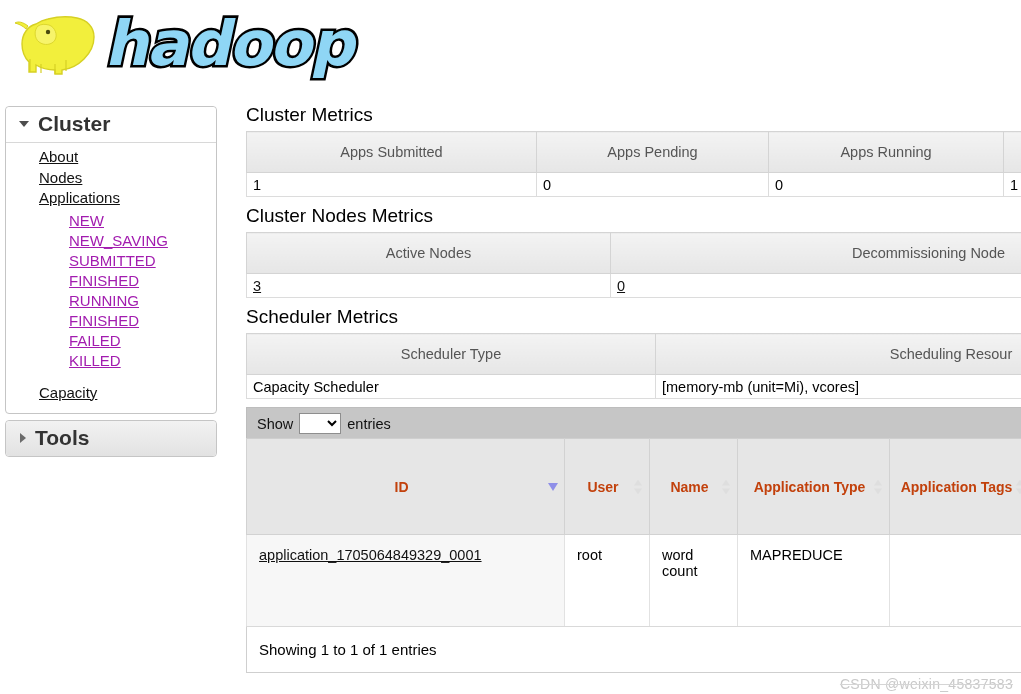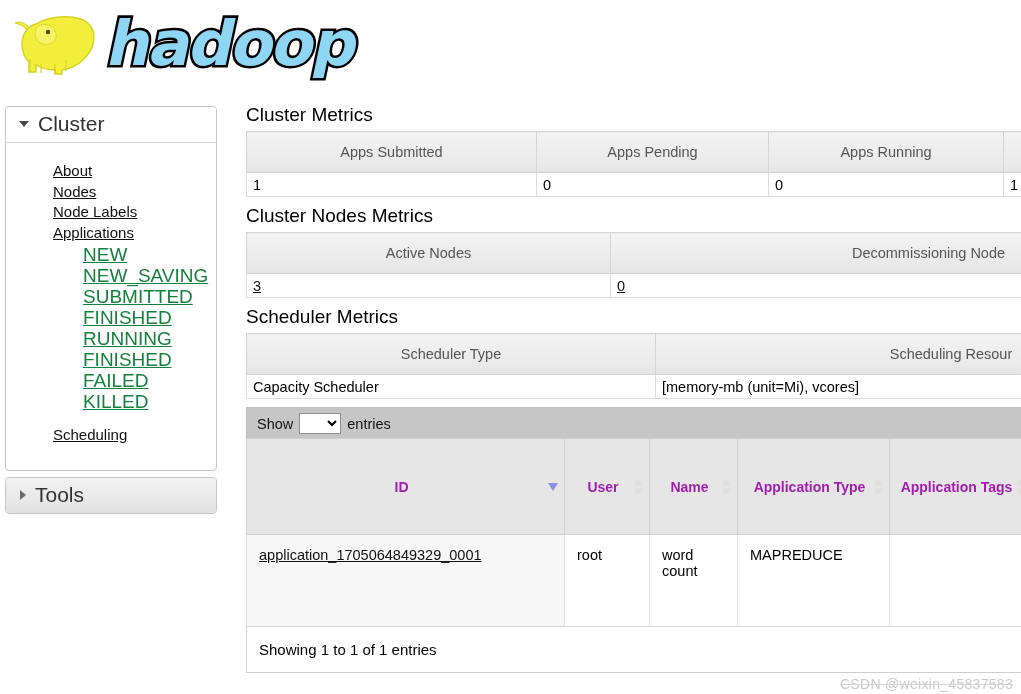--- a/index.html
+++ b/index.html
@@ -34,20 +34,21 @@
     margin-bottom: 6px;
   }
   .nav-head {
     font-size: 21px;
     color: #333;
     padding: 5px 8px 6px 10px;
     border-bottom: 1px solid #d8d8d8;
     display: flex; align-items: center; gap: 9px;
     background: #fff;
     border-radius: 4px 4px 0 0;
+    font-weight: bold;
   }
   .nav-head.collapsed {
     border-bottom: none;
     border-radius: 4px;
     background: linear-gradient(to bottom,#f2f2f2 0%, #e2e2e2 100%);
   }
   .tri-down {
     width: 0; height: 0;
     border-left: 5px solid transparent;
     border-right: 5px solid transparent;
@@ -57,31 +58,31 @@
   }
   .tri-right {
     width: 0; height: 0;
     border-top: 5px solid transparent;
     border-bottom: 5px solid transparent;
     border-left: 6px solid #6b6b6b;
     display: inline-block;
     margin-left: 4px;
   }
   .nav-body { padding: 4px 0 10px 0; }
-  .nav-list { list-style: none; margin: 14px; padding: 0 0 0 33px; }
+  .nav-list { list-style: none; margin: 0; padding: 0 0 0 33px; }
   .nav-list li { line-height: 19.5px; }
   .nav-list a {
     color: #111;
     text-decoration: underline;
     font-size: 15px;
     font-family: "Liberation Sans", sans-serif;
   }
   .nav-sub { list-style: none; margin: 2px 0 0 0; padding: 0 0 0 30px; }
   .nav-sub li { line-height: 19px; }
-  .nav-sub a { font-size: 19px; color: #15803d; text-decoration: underline; }
+  .nav-sub a { font-size: 15px; color: #a21caf; text-decoration: underline; }
   .nav-gap { height: 12px; }
 
   
   #content {
     position: absolute; left: 246px; top: 104px;
     width: 1000px;
   }
   h2.section {
     font-size: 19px;
     font-weight: normal;
@@ -148,21 +149,21 @@
     border-collapse: collapse;
     table-layout: fixed;
     width: 785px;
     background: #fff;
     border: 1px solid #cfcfcf;
   }
   table#apps-table th {
     background: #e6e6e6;
     border: 1px solid #d2d2d2;
     border-top: none;
-    color: #a21caf;
+    color: #c2410c;
     font-size: 14px;
     font-weight: bold;
     text-align: center;
     vertical-align: middle;
     padding: 6px 14px 6px 6px;
     height: 96px;
     position: relative;
   }
   table#apps-table th.sorted-col { background: #e6e6e6; }
   table#apps-table td {
@@ -254,23 +255,20 @@
       </div>
       <div class="nav-body">
         <ul class="nav-list">
           <li>
             <a href="#">About</a>
           </li>
           <li>
             <a href="#">Nodes</a>
           </li>
           <li>
-            <a href="#">Node Labels</a>
-          </li>
-          <li>
             <a href="#">Applications</a>
             <ul class="nav-sub">
               <li>
                 <a href="#">NEW</a>
               </li>
               <li>
                 <a href="#">NEW_SAVING</a>
               </li>
               <li>
                 <a href="#">SUBMITTED</a>
@@ -287,21 +285,21 @@
               <li>
                 <a href="#">FAILED</a>
               </li>
               <li>
                 <a href="#">KILLED</a>
               </li>
             </ul>
           </li>
           <li class="nav-gap"></li>
           <li>
-            <a href="#">Scheduling</a>
+            <a href="#">Capacity</a>
           </li>
         </ul>
       </div>
     </div>
 
     <div class="nav-block">
       <div class="nav-head collapsed">
         <span class="tri-right"></span>
         <span>Tools</span>
       </div>

